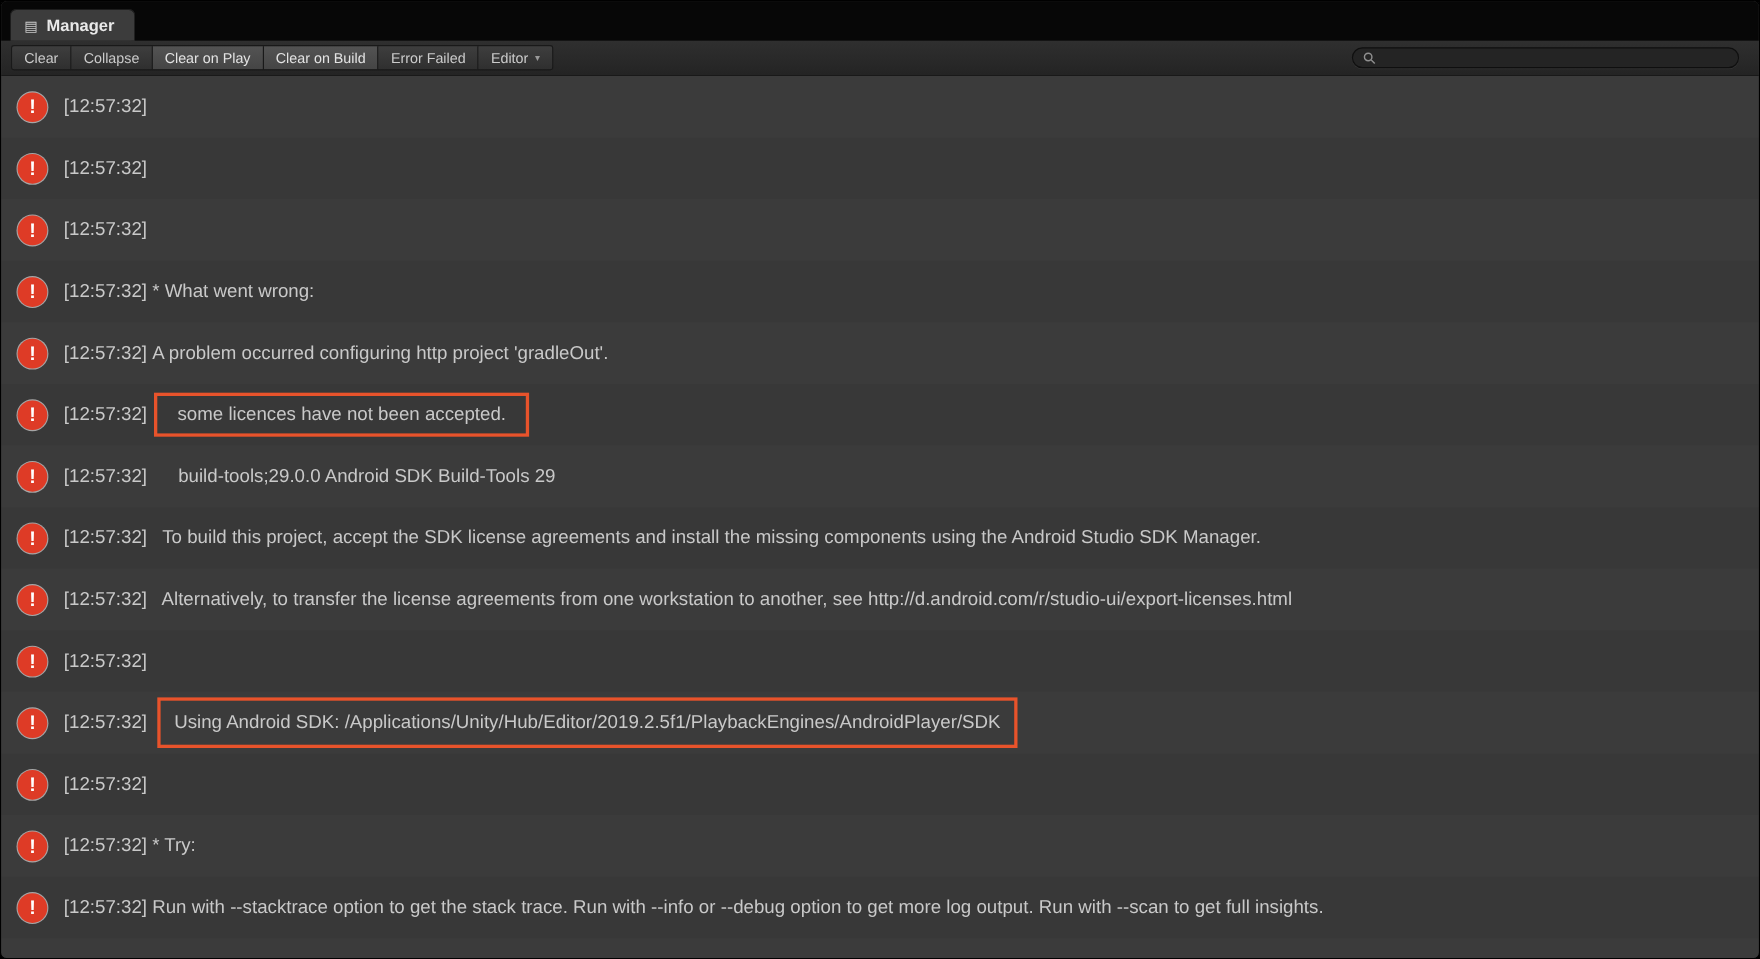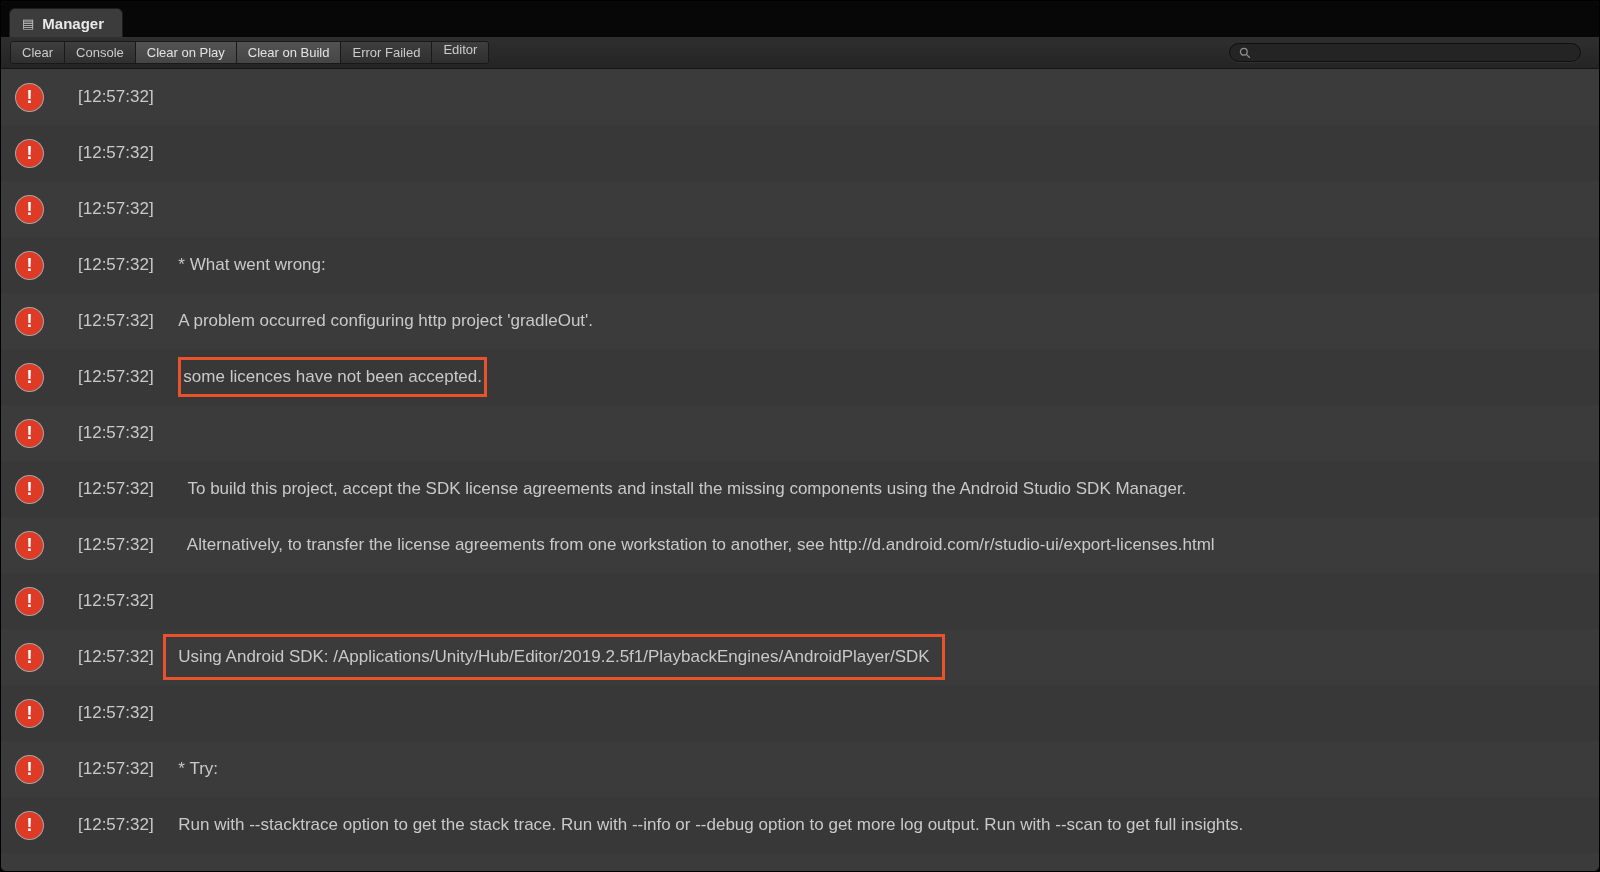--- a/index.html
+++ b/index.html
@@ -19,61 +19,61 @@
   
   .toolbar { height:32px; background:linear-gradient(#2f2f2f,#242424);
              border-bottom:1px solid #171717; display:flex; align-items:center;
              padding:0 18px 0 9px; flex:none; }
   .btn-group { display:flex; border:1px solid #191919; border-radius:3px; overflow:hidden; }
   .btn { appearance:none; height:21px; padding:0 11px; font-size:13px; color:#cbcbcb;
          font-family:"Liberation Sans", sans-serif;
          background:linear-gradient(#3e3e3e,#2f2f2f); border:none;
          border-right:1px solid #191919; cursor:pointer; display:flex;
          align-items:center; gap:6px; white-space:nowrap; }
-  .btn:last-child { border-right:none;flex-direction:column; }
+  .btn:last-child { border-right:none; }
   .btn.active { background:linear-gradient(#535353,#454545); color:#e3e3e3; }
   .caret { font-size:9px; color:#9a9a9a; line-height:1; }
 
   .search { margin-left:auto; width:352px; height:19px; border-radius:10px;
             background:#242424; border:1px solid #0f0f0f;
             box-shadow:0 1px 0 rgba(255,255,255,0.05);
             display:flex; align-items:center; padding:0 9px; gap:5px; }
   .search input { flex:1; background:transparent; border:none; outline:none;
                   color:#dddddd; font-size:12px; font-family:"Liberation Sans", sans-serif; }
 
   
   .log { flex:1; overflow:hidden; font-size:17px; color:#c9c9c9; }
   .row { height:56px; display:flex; align-items:center; padding:0 12px 0 15px; }
   .row:nth-child(even) { background:rgba(0,0,0,0.035); }
   .err-icon { width:27px; height:27px; flex:none; border-radius:50%;
               background:#de3b26; color:#fff; font-weight:bold; font-size:18px;
               display:flex; align-items:center; justify-content:center;
               margin-right:15px; line-height:1;
               box-shadow:0 0 0 1px rgba(255,255,255,0.55); }
   .msg { display:flex; align-items:center; min-width:0; }
-  .msg span { white-space:pre;margin-left:20px; }
-  .hl { border:3px solid #e8532b; padding:7px 2px; margin-left:2px; }
+  .msg span { white-space:pre; }
+  .hl { border:3px solid #e8532b; padding:7px 18px; margin-left:2px; }
   .hl.big { padding:10px 12px; margin-left:5px; }
 </style>
 </head>
 <body>
 
 <div class="window">
 
   <div class="titlebar">
     <div class="tab">
       <span class="tab-icon">▤</span>
       <span>Manager</span>
     </div>
   </div>
 
   <div class="toolbar">
     <div class="btn-group">
       <button class="btn">Clear</button>
-      <button class="btn">Console</button>
+      <button class="btn">Collapse</button>
       <button class="btn active">Clear on Play</button>
       <button class="btn active">Clear on Build</button>
       <button class="btn">Error Failed</button>
       <button class="btn">
         <span>Editor</span>
         <span class="caret">▾</span>
       </button>
     </div>
 
     <div class="search">
@@ -122,20 +122,21 @@
         <span class="err-icon">!</span>
         <span class="msg">
           <span>[12:57:32] </span>
           <span class="hl">some licences have not been accepted.</span>
         </span>
       </div>
       <div class="row">
         <span class="err-icon">!</span>
         <span class="msg">
           <span>[12:57:32] </span>
+          <span>     build-tools;29.0.0 Android SDK Build-Tools 29</span>
         </span>
       </div>
       <div class="row">
         <span class="err-icon">!</span>
         <span class="msg">
           <span>[12:57:32] </span>
           <span>  To build this project, accept the SDK license agreements and install the missing components using the Android Studio SDK Manager.</span>
         </span>
       </div>
       <div class="row">

